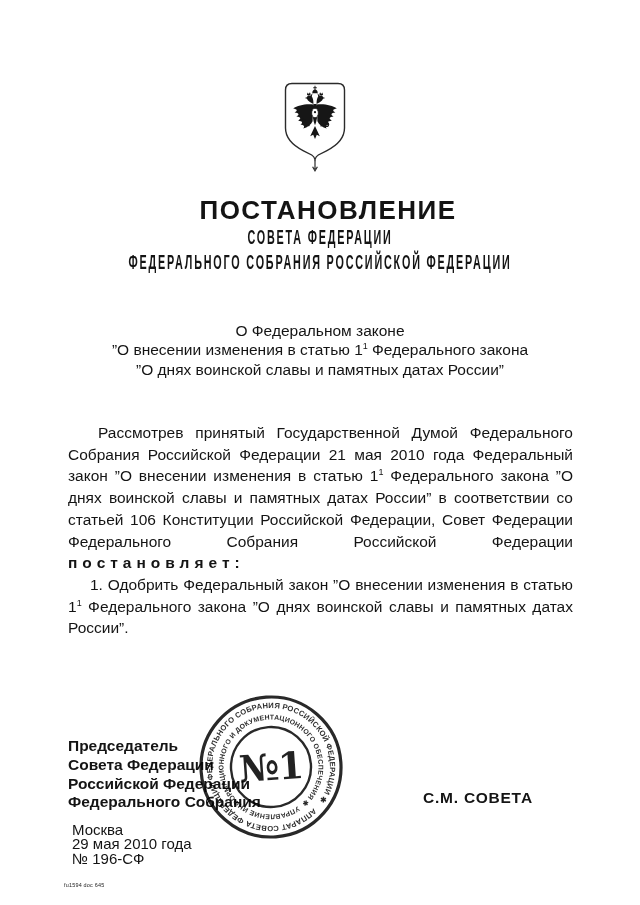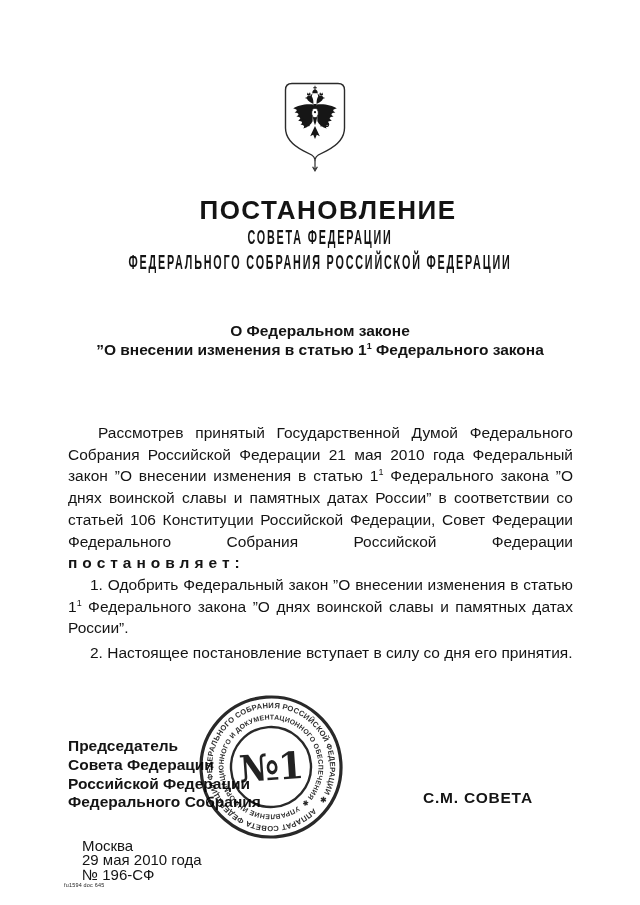--- a/index.html
+++ b/index.html
@@ -11,40 +11,40 @@
   .title-main{position:absolute;left:0;top:195px;width:640px;text-align:center;
               font-size:26px;font-weight:bold;letter-spacing:1.5px;padding-left:8px;}
 
   .issuer{position:absolute;left:0;width:640px;text-align:center;font-weight:bold;
           font-size:15px;letter-spacing:2.5px;line-height:15px;
           transform:scale(0.72,1.38);}
   .issuer1{top:229px;}
   .issuer2{top:254px;}
 
   .subject{position:absolute;left:0;top:321px;width:640px;text-align:center;
-           font-weight:bold;font-size:15.5px;line-height:19.3px;}
+           font-weight:normal;font-size:15.5px;line-height:19.3px;}
 
   sup.sp{font-size:9px;vertical-align:super;line-height:0;}
 
   .bodytext{position:absolute;left:68px;top:422px;width:505px;
             font-size:15.5px;line-height:21.7px;text-align:justify;}
   .bodytext p{margin:0;text-indent:30px;}
   .bodytext p.item1{margin-top:0;text-indent:22px;}
   .bodytext p.item2{margin-top:3px;text-indent:22px;}
   .decree{font-weight:bold;letter-spacing:5px;}
 
   .sig{position:absolute;left:68px;top:737px;font-weight:bold;
        font-size:15.5px;line-height:18.8px;}
   .sig-name{position:absolute;left:423px;top:789px;font-weight:bold;
             font-size:15.5px;letter-spacing:0.8px;}
 
   .stamp{position:absolute;left:196px;top:692px;width:150px;height:150px;
          transform:rotate(-4deg);mix-blend-mode:multiply;opacity:0.95;}
 
-  .issued{position:absolute;left:82px;top:823px;font-size:15px;line-height:14.4px;margin-top:16px;}
+  .issued{position:absolute;left:72px;top:823px;font-size:15px;line-height:14.4px;}
 
   .footnote{position:absolute;left:64px;top:882px;font-size:8px;color:#222;
             letter-spacing:0.3px;transform:scale(0.68);transform-origin:left top;}
 </style>
 </head>
 <body>
 
 <div class="page">
 
   <svg class="emblem" viewBox="0 0 62 92" aria-hidden="true">
@@ -72,26 +72,26 @@
     <circle cx="31" cy="30.2" r="1.1" fill="#161616"></circle>
   </svg>
 
   <div class="title-main">ПОСТАНОВЛЕНИЕ</div>
   <div class="issuer issuer1">СОВЕТА ФЕДЕРАЦИИ</div>
   <div class="issuer issuer2">ФЕДЕРАЛЬНОГО СОБРАНИЯ РОССИЙСКОЙ ФЕДЕРАЦИИ</div>
 
   <div class="subject">
     <div>О Федеральном законе</div>
     <div><span>”О внесении изменения в статью 1</span><sup class="sp">1</sup><span> Федерального закона</span></div>
+    <div>”О днях воинской славы и памятных датах России”</div>
   </div>
 
   <div class="bodytext">
     <p><span>Рассмотрев принятый Государственной Думой Федерального Собрания Российской Федерации 21 мая 2010 года Федеральный закон ”О внесении изменения в статью 1</span><sup class="sp">1</sup><span> Федерального закона ”О днях воинской славы и памятных датах России” в соответствии со статьей 106 Конституции Российской Федерации, Совет Федерации Федерального Собрания Российской Федерации </span><span class="decree">постановляет:</span></p>
     <p class="item1"><span>1. Одобрить Федеральный закон ”О внесении изменения в статью 1</span><sup class="sp">1</sup><span> Федерального закона ”О днях воинской славы и памятных датах России”.</span></p>
-    <p class="item2">2. Настоящее постановление вступает в силу со дня его принятия.</p>
   </div>
 
   <div class="sig">
     <div>Председатель</div>
     <div>Совета Федерации</div>
     <div>Российской Федерации</div>
     <div>Федерального Собрания</div>
   </div>
   <div class="sig-name">С.М. СОВЕТА</div>
 

